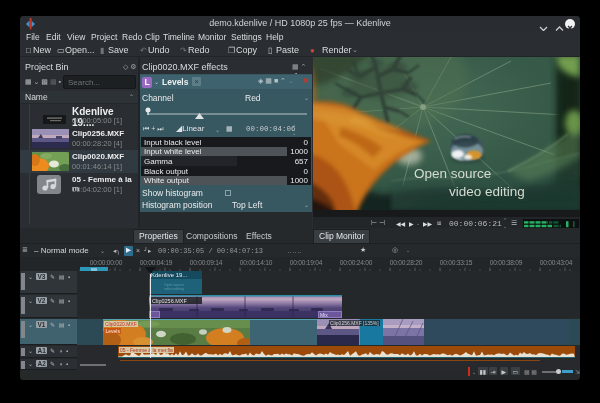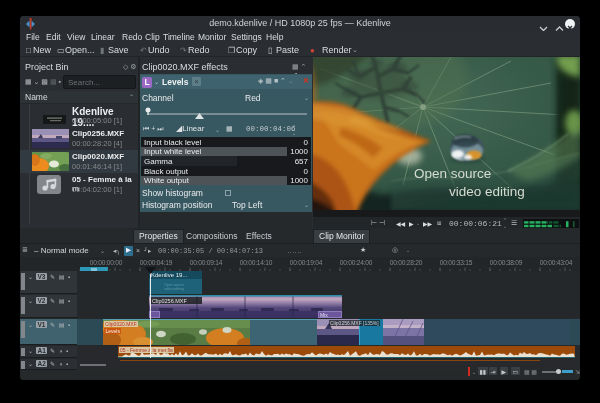--- a/index.html
+++ b/index.html
@@ -53,21 +53,21 @@
         <path d="M1 6.5 L4.5 3 L8 6.5" stroke="#c8cccf" stroke-width="1.3" fill="none"></path>
       </svg></div>
   <div class="abs" style="left:545px;top:2.5px;width:10px;height:10px;border-radius:50%;background:#f2f3f4">
     <svg width="10" height="10">
         <path d="M3 3 L7 7 M7 3 L3 7" stroke="#2a2e32" stroke-width="1.3" fill="none"></path>
       </svg></div>
   <div class="abs" id="menu">
     <span style="left:6px">File</span>
       <span style="left:26px">Edit</span>
       <span style="left:47px">View</span>
-    <span style="left:71px">Linear</span>
+    <span style="left:71px">Project</span>
       <span style="left:102px">Redo</span>
       <span style="left:125px">Clip</span>
     <span style="left:143px">Timeline</span>
       <span style="left:178px">Monitor</span>
       <span style="left:211px">Settings</span>
     <span style="left:246px">Help</span>
   </div>
   <div class="abs" id="tbar">
     <span class="ic" style="left:6px;color:#c8ccce">□</span>
       <span class="it" style="left:13px">New</span>

